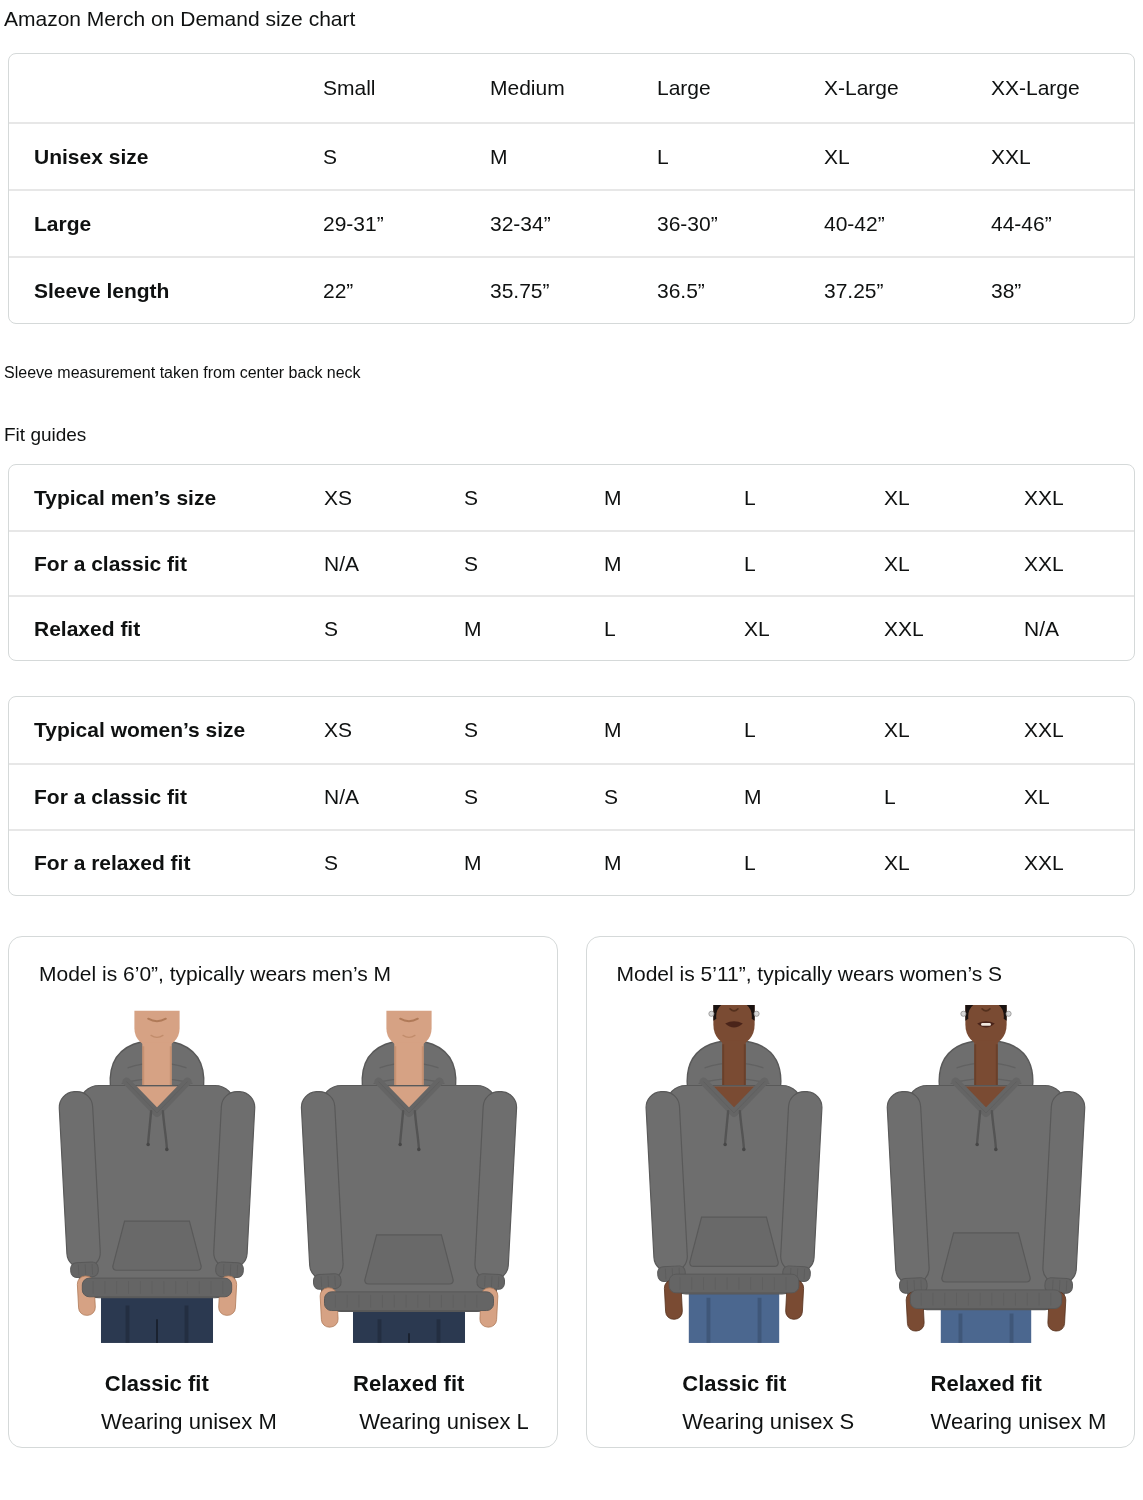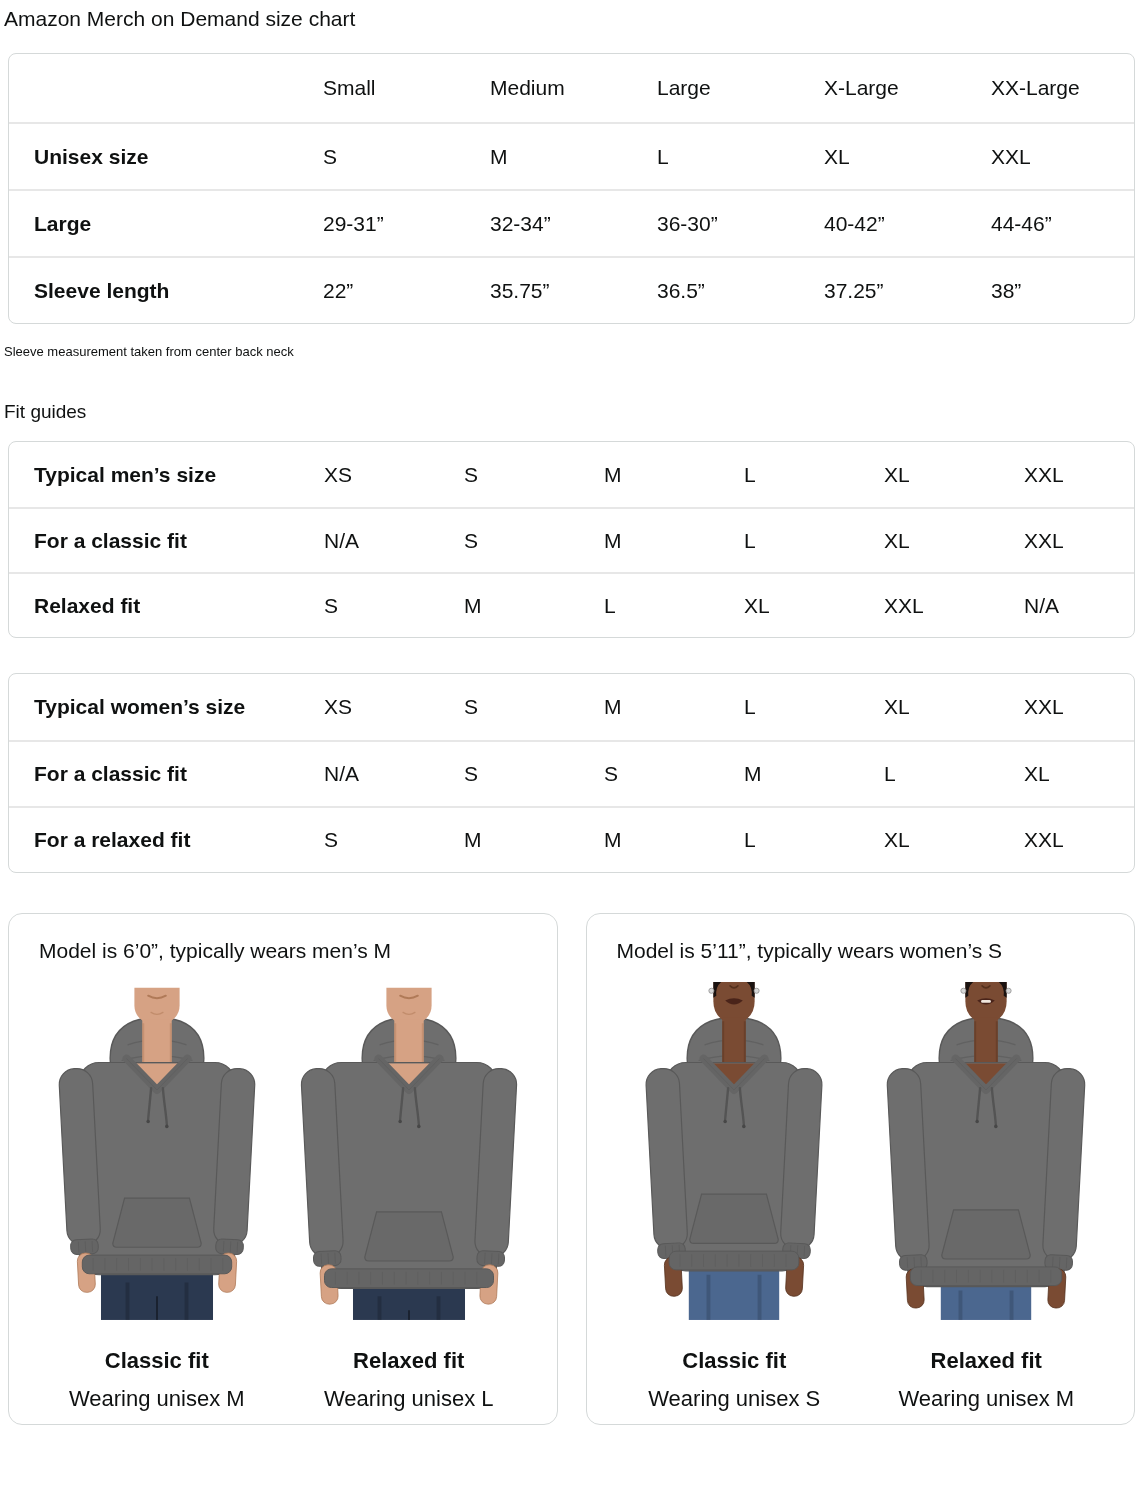--- a/index.html
+++ b/index.html
@@ -28,36 +28,36 @@
   }
   .tbl .row{display:grid;align-items:center;font-size:21px;}
   .tbl .row + .row{border-top:2px solid var(--row-divider);}
   .size-tbl{margin-top:22px;}
   .size-tbl .row{grid-template-columns:314px 167px 167px 167px 167px auto;height:67px;}
   .size-tbl .row.head{height:68px;}
   .fit-tbl .row{grid-template-columns:315px 140px 140px 140px 140px 140px auto;height:65px;}
   .fit-tbl-w .row{height:66px;}
   .row .lbl{font-weight:700;padding-left:25px;}
   .row .cell{font-weight:400;}
-  .note{font-size:13px;margin:20px 0 0 4px;}
+  .note{font-size:16px;margin:40px 0 0 4px;}
   .fit-heading{font-size:19px;font-weight:400;margin:42px 0 18px 4px;}
   .fit-tbl-m{margin-top:17px;}
   .fit-tbl-w{margin-top:35px;}
   .cards{display:flex;gap:28px;margin:40px 8px 0 8px;}
   .card{
     flex:1;border:1px solid var(--table-border);border-radius:14px;
     height:512px;padding:24px 16px 0 16px;background:#fff;
   }
   .card-heading{font-size:21px;font-weight:400;margin:0 0 0 14px;line-height:1.25;}
   .figs{display:flex;justify-content:center;gap:12px;margin-top:9px;}
   .fig{width:240px;text-align:center;}
   .photo{width:226px;height:350px;margin:0 auto;}
   .photo svg{display:block;}
   .fit-label{font-size:22px;font-weight:700;margin-top:26px;line-height:1.1;}
-  .wearing{font-size:22px;font-weight:400;margin-top:13px;line-height:1.1;}
+  .wearing{font-size:22px;font-weight:400;margin-top:13px;line-height:1.1;text-align:right;}
 </style>
 </head>
 <body>
 
 <div>
 
   <div class="page-title">Amazon Merch on Demand size chart</div>
 
   <div class="tbl size-tbl">
     <div class="row head">

